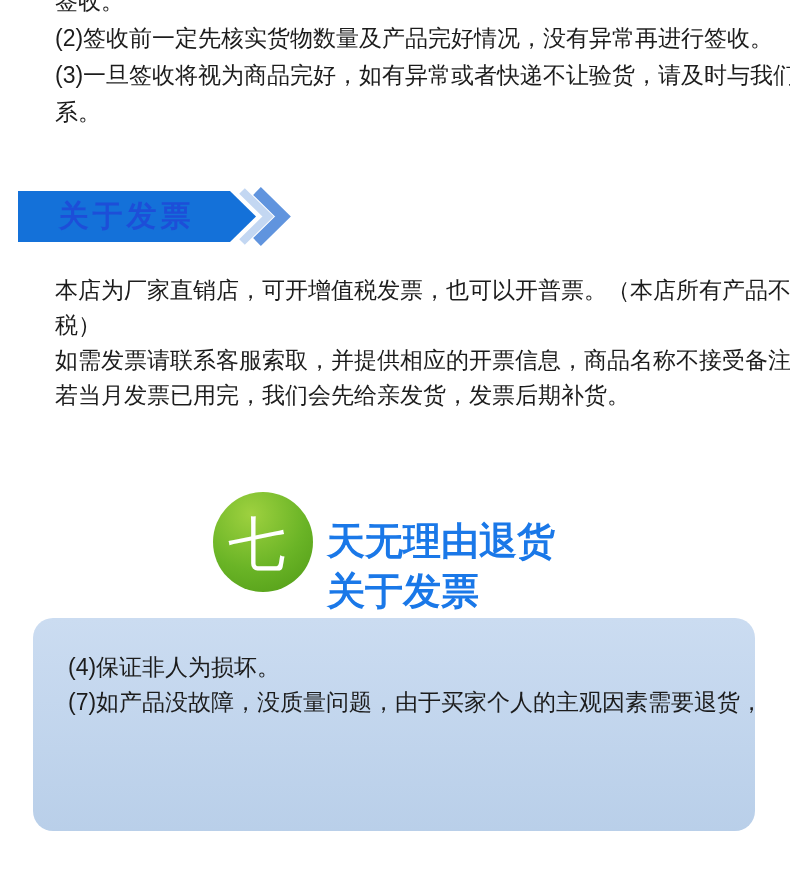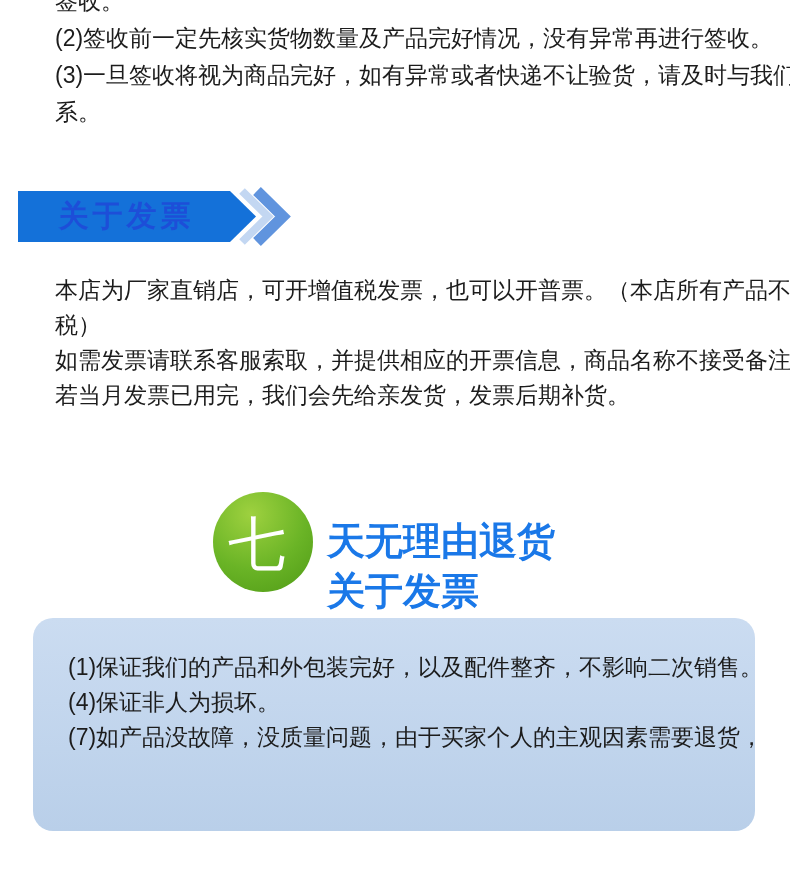--- a/index.html
+++ b/index.html
@@ -102,18 +102,17 @@
 
   <div class="seven-badge">
     <span class="glyph">七</span>
   </div>
   <div class="policy-headline">
     <div class="hline">天无理由退货</div>
     <div class="hline">关于发票</div>
   </div>
 
   <div class="notice-box">
-    <div class="line">(1)保证我们的产品和外包装完好，以及配件整齐，不影响二次销售。</div>
     <div class="line">(4)保证非人为损坏。</div>
     <div class="line">(7)如产品没故障，没质量问题，由于买家个人的主观因素需要退货，</div>
   </div>
 
 </div>
 
 </body></html>

